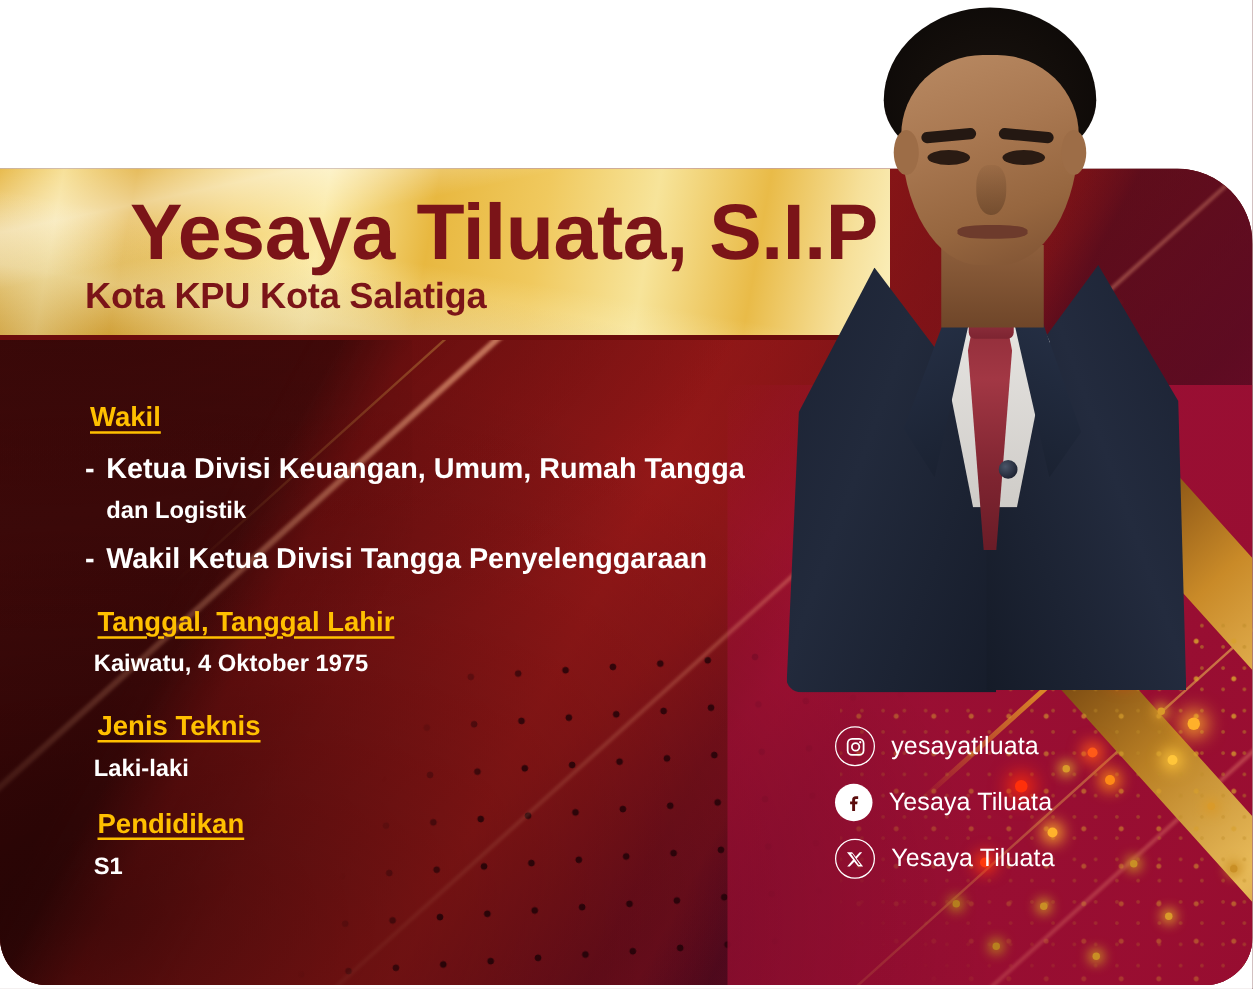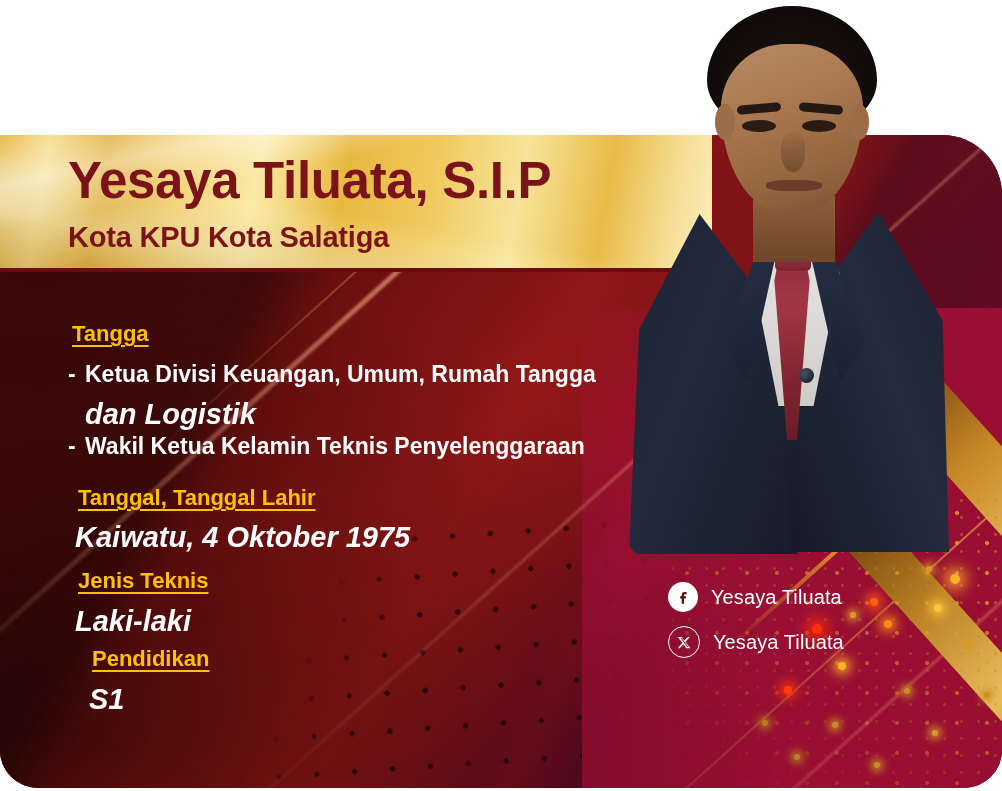--- a/index.html
+++ b/index.html
@@ -127,36 +127,36 @@
       linear-gradient(168deg,rgba(255,255,255,0) 0%,rgba(255,255,255,.45) 18%,rgba(255,255,255,0) 34%),
       linear-gradient(12deg,rgba(150,95,10,.30) 0%,rgba(255,255,255,0) 40%),
       linear-gradient(190deg,rgba(255,255,255,0) 55%,rgba(255,248,205,.55) 78%,rgba(255,255,255,0) 100%);
   }
   #banner .underbar{
     position:absolute; left:0; bottom:-4px; width:100%; height:4px;
     background:#6b0c0c;
   }
   .hdr-text{position:absolute; left:68px; z-index:4;}
   #hdr-name{
-    top:155px; font-size:51px; font-weight:700; color:#7b1418;
-    letter-spacing:-.3px; line-height:1;
+    top:155px; font-size:63px; font-weight:700; color:#7b1418;
+    letter-spacing:-.3px; line-height:1;margin-left:36px;
   }
   #hdr-role{
     top:223px; font-size:29px; font-weight:700; color:#7b1418;
     letter-spacing:-.2px; line-height:1;
   }
 
   
   #details{position:absolute; left:0; top:135px; width:640px; z-index:6;}
   .label{
     color:#ffc000; font-weight:700; font-size:22px;
     text-decoration:underline; text-underline-offset:4px;
     text-decoration-thickness:2px;
   }
-  .value{color:#ffffff; font-weight:700; font-size:29px;font-style:italic;}
+  .value{color:#ffffff; font-weight:700; font-size:19px;}
   .bullet-row{display:flex; color:#ffffff; font-weight:700; font-size:23px;}
   .bullet-dash{width:17px; flex:0 0 17px;}
 
   .abs{position:absolute; left:72px; white-space:nowrap;}
 
   
   #photo-wrap{
     position:absolute; left:603px; top:0; width:330px; height:552px; z-index:5;
   }
   
@@ -306,47 +306,57 @@
   <div class="p-brow r"></div>
   <div class="p-eye l"></div>
   <div class="p-eye r"></div>
   <div class="p-nose"></div>
   <div class="p-mouth"></div>
   <div class="p-mic"></div>
 </div>
 
 <div id="details">
 
-  <div class="abs label" style="top:186px;">Tangga</div>
+  <div class="abs label" style="top:186px;">Wakil</div>
 
   <div class="abs bullet-row" style="top:226px;left:68px;">
     <span class="bullet-dash">-</span>
     <span>Ketua Divisi Keuangan, Umum, Rumah Tangga</span>
   </div>
   <div class="abs" style="top:263px;left:85px;">
     <span class="value">dan Logistik</span>
   </div>
 
   <div class="abs bullet-row" style="top:298px;left:68px;">
     <span class="bullet-dash">-</span>
-    <span>Wakil Ketua Kelamin Teknis Penyelenggaraan</span>
+    <span>Wakil Ketua Divisi Tangga Penyelenggaraan</span>
   </div>
 
   <div class="abs label" style="top:350px;left:78px;">Tanggal, Tanggal Lahir</div>
   <div class="abs value" style="top:386px;left:75px;">Kaiwatu, 4 Oktober 1975</div>
 
   <div class="abs label" style="top:433px;left:78px;">Jenis Teknis</div>
   <div class="abs value" style="top:470px;left:75px;">Laki-laki</div>
 
-  <div class="abs label" style="top:511px;left:92px;">Pendidikan </div>
-  <div class="abs value" style="top:548px;left:89px;">S1</div>
+  <div class="abs label" style="top:511px;left:78px;">Pendidikan </div>
+  <div class="abs value" style="top:548px;left:75px;">S1</div>
 </div>
 
 <div id="social">
 
+  <div class="soc-row">
+    <span class="soc-ico outline">
+      <svg width="17" height="17" viewBox="0 0 24 24" fill="none" stroke="#ffffff" stroke-width="2">
+        <rect x="3" y="3" width="18" height="18" rx="5"></rect>
+        <circle cx="12" cy="12" r="4.2"></circle>
+        <circle cx="17.2" cy="6.8" r="1.3" fill="#ffffff" stroke="none"></circle>
+      </svg>
+    </span>
+    <span class="soc-label">yesayatiluata</span>
+  </div>
 
   <div class="soc-row">
     <span class="soc-ico filled">
       <svg width="18" height="18" viewBox="0 0 24 24">
         <path fill="#5c0d0d" d="M14.6 8.3h2.1V5.4h-2.6c-2.4 0-3.8 1.4-3.8 3.9v1.6H8.1v3h2.2V21h3.1v-7.1h2.3l.4-3h-2.7V9.6c0-.9.3-1.3 1.2-1.3z"></path>
       </svg>
     </span>
     <span class="soc-label">Yesaya Tiluata</span>
   </div>
 

